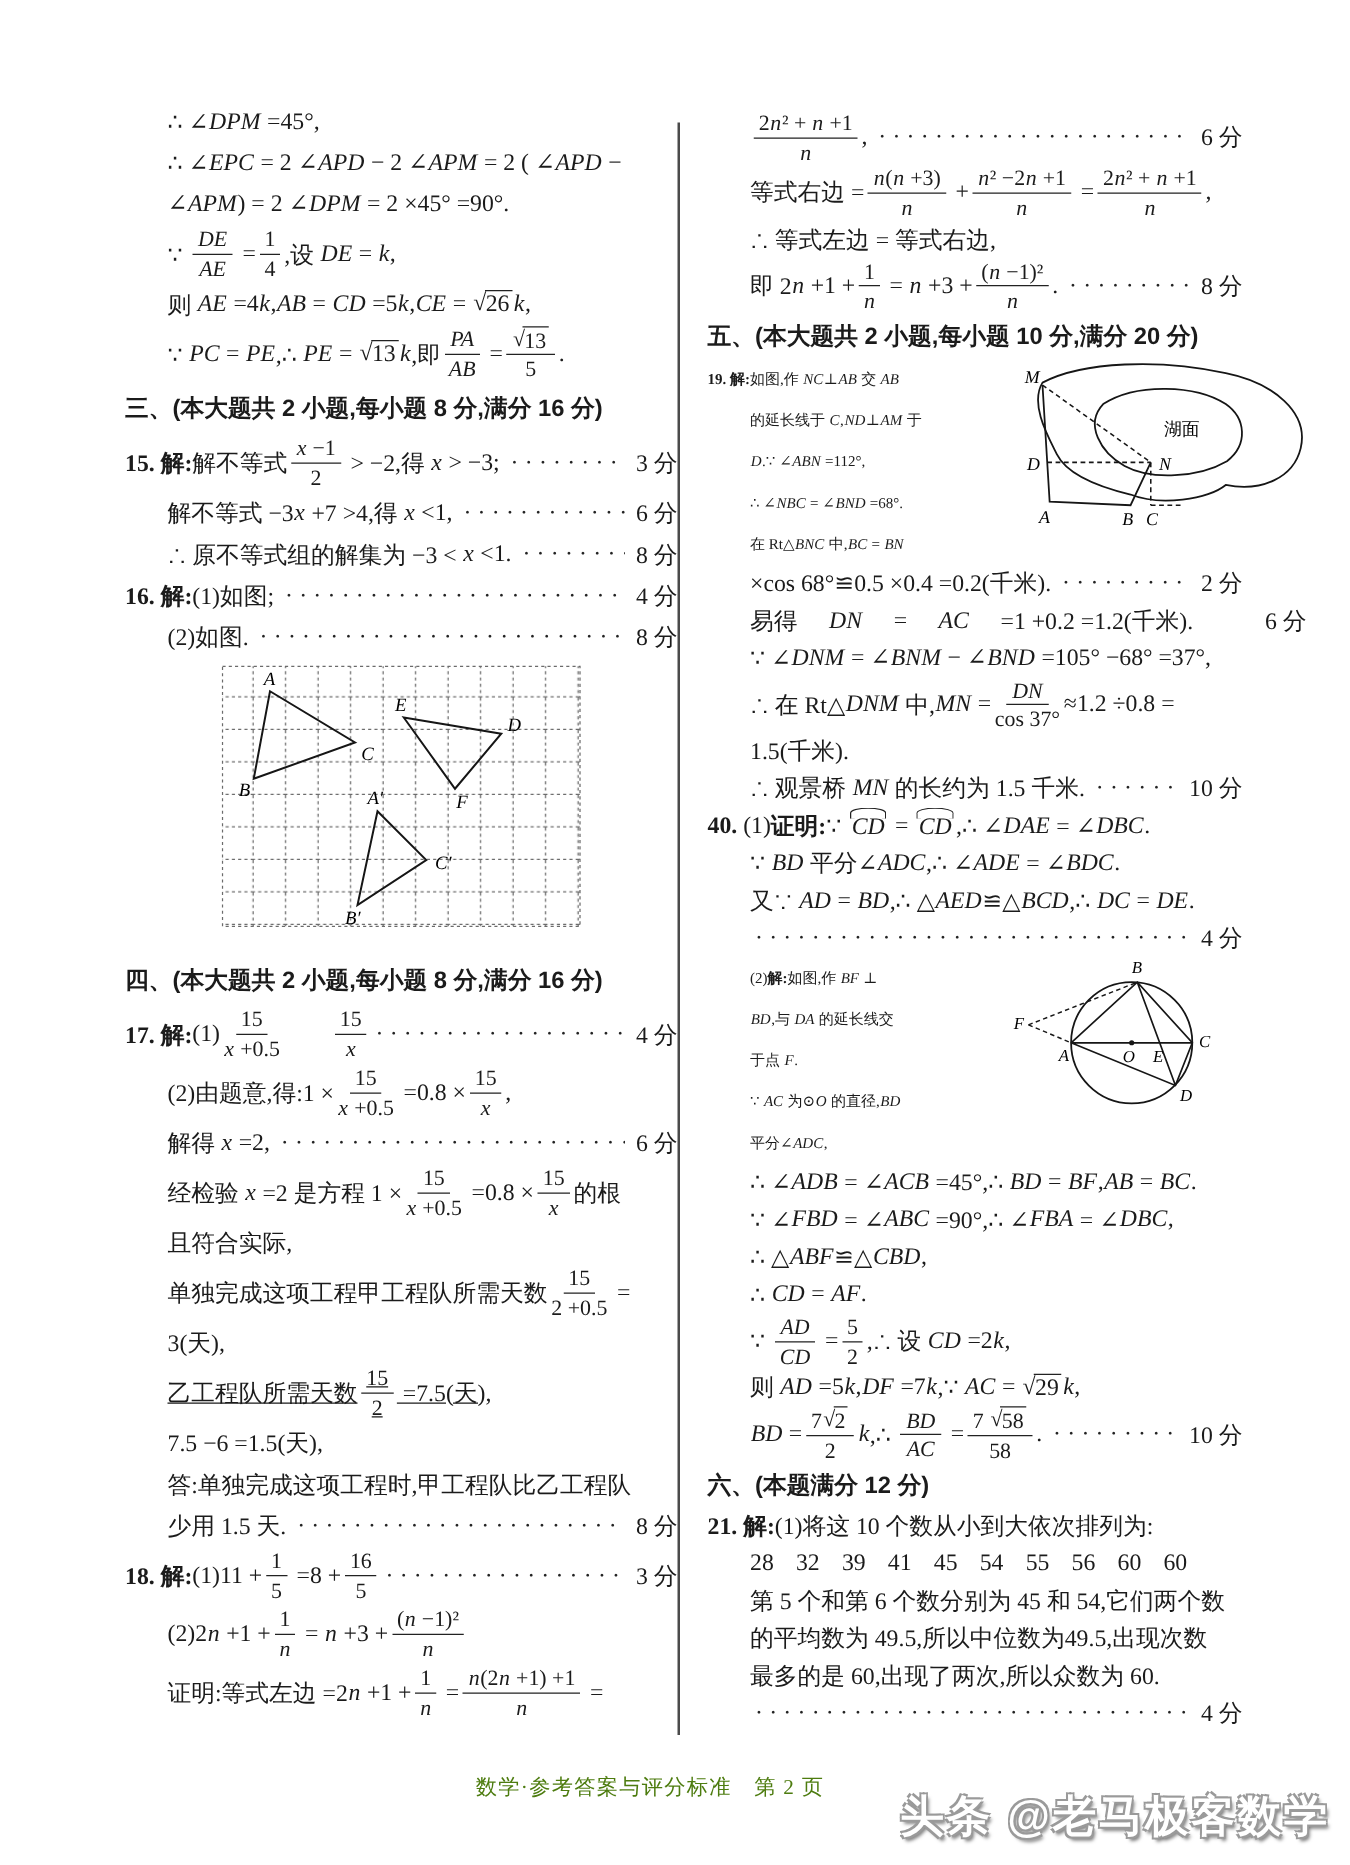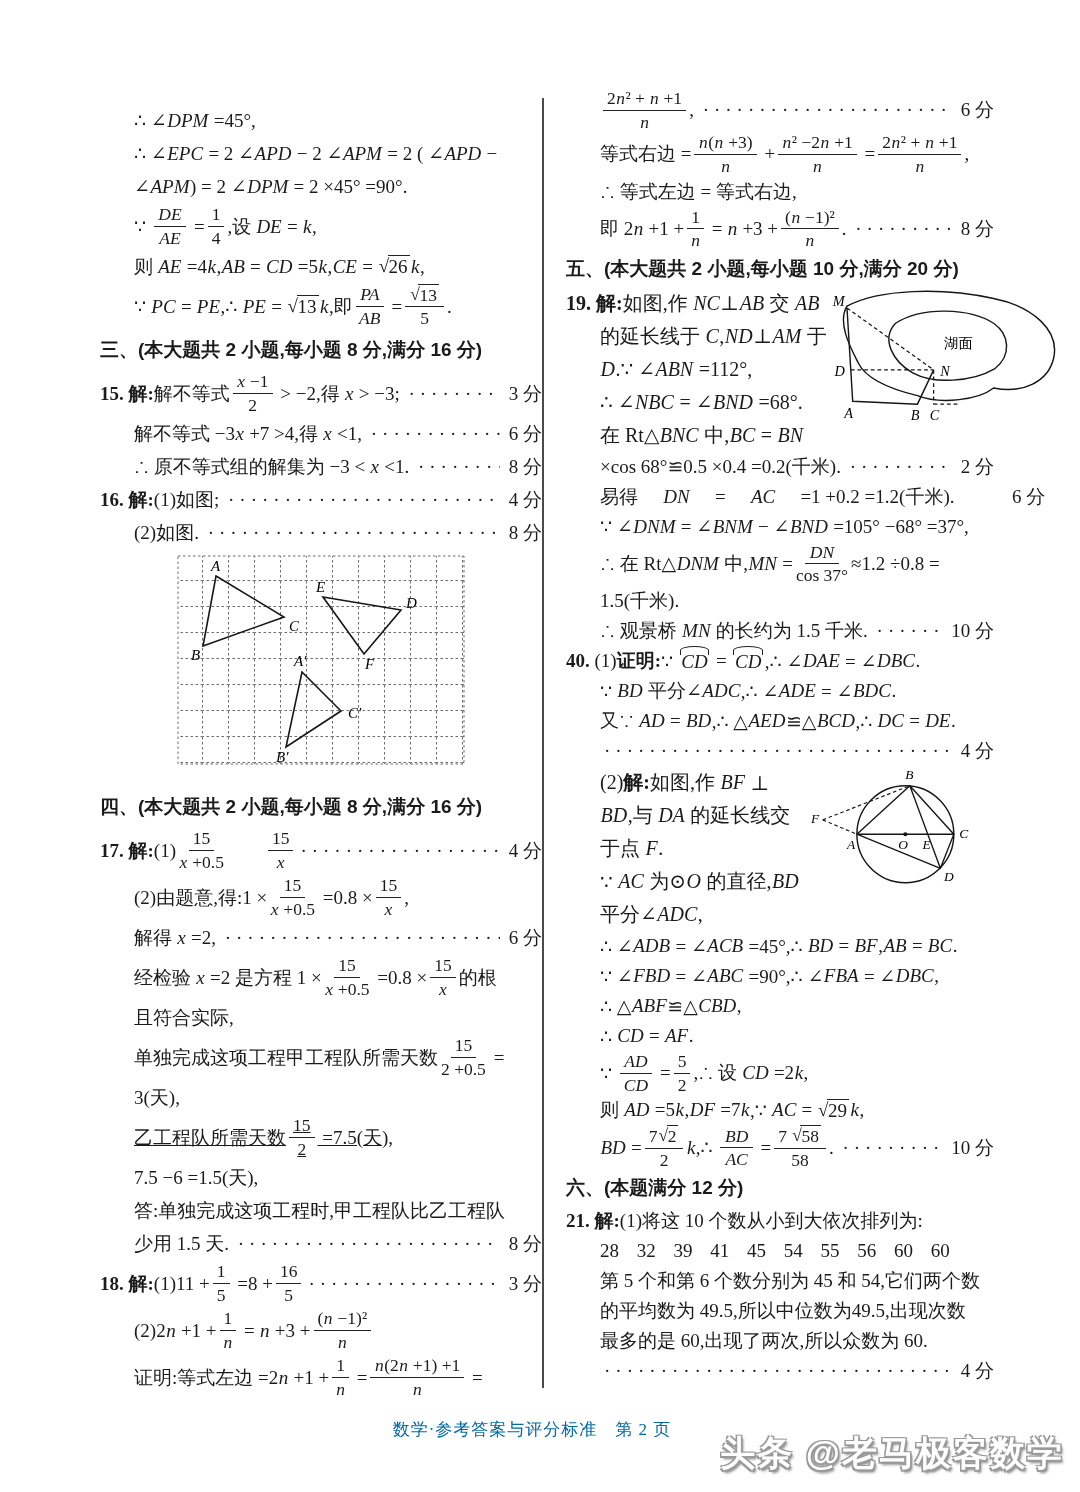--- a/index.html
+++ b/index.html
@@ -1,18 +1,18 @@
 <!DOCTYPE html>
 <html><head>
 <meta charset="utf-8">
 <style>
   html,body{margin:0;padding:0;background:#e8e8e8;}
   .page{position:relative;width:1080px;height:1492px;background:#ffffff;overflow:hidden;
         font-family:"Liberation Serif","DejaVu Serif",serif;color:#1b1b1b;font-size:19px;}
-  #col-left{position:absolute;left:100px;top:104px;width:442px;}
+  #col-left{position:absolute;left:100px;top:81px;width:442px;}
   #col-right{position:absolute;left:566px;top:88px;width:428px;}
   .divider{position:absolute;left:542px;top:98px;width:2px;height:1290px;background:#4a4a4a;}
 
   .line{display:flex;align-items:center;white-space:pre;min-height:33px;}
   .line.fr{min-height:47px;}
   .line.sec{min-height:40px;font-family:"Liberation Sans","DejaVu Sans",sans-serif;font-weight:700;font-size:19px;}
   #col-right .line{min-height:30px;}
   #col-right .line.fr{min-height:44px;}
   #col-right .line.sec{min-height:36px;}
   .sp{word-spacing:13px;}
@@ -31,28 +31,28 @@
   .rsign{line-height:1.05;transform:translateY(1px);}
   .rbar{border-top:1.5px solid #222;padding:0 2px 0 1px;margin-left:-1.5px;line-height:1.15;}
 
   .arc{position:relative;display:inline-block;margin:0 3px;padding-top:2px;}
   .arc::before{content:"";position:absolute;top:-3px;left:-1px;right:-1px;height:8px;
                border:1.5px solid #222;border-bottom:none;border-radius:100% 100% 0 0;}
 
   .wrap{display:flex;align-items:flex-start;}
   .wrap .wtext{flex:0 0 232px;}
   .wrap .wfig{flex:1;display:flex;justify-content:flex-end;margin-right:-58px;}
-  #col-right .wrap .line{font-size:20px;min-height:33px;}
+  #col-right .wrap .line{font-size:12px;min-height:33px;}
 
   .figwrap{display:flex;justify-content:center;margin:6px 0;}
 
   svg text{font-family:"Liberation Serif","DejaVu Serif",serif;}
 
-  .footer{position:absolute;left:112px;top:1418px;width:840px;text-align:center;
-          font-size:17px;color:#0369a1;letter-spacing:1px;}
+  .footer{position:absolute;left:100px;top:1418px;width:840px;text-align:center;
+          font-size:17px;color:#4d7c0f;letter-spacing:1px;}
   .watermark{position:absolute;right:16px;top:1430px;font-size:35px;font-weight:700;letter-spacing:2px;
              font-family:"Liberation Sans","DejaVu Sans",sans-serif;color:#ffffff;
              text-shadow:-1.5px -1.5px 0 #9a9a9a,1.5px -1.5px 0 #9a9a9a,-1.5px 1.5px 0 #9a9a9a,
                          1.5px 1.5px 0 #9a9a9a,2px 3px 3px #777;}
 </style>
 </head>
 <body>
 
 <div class="page">
   <div class="divider"></div>

